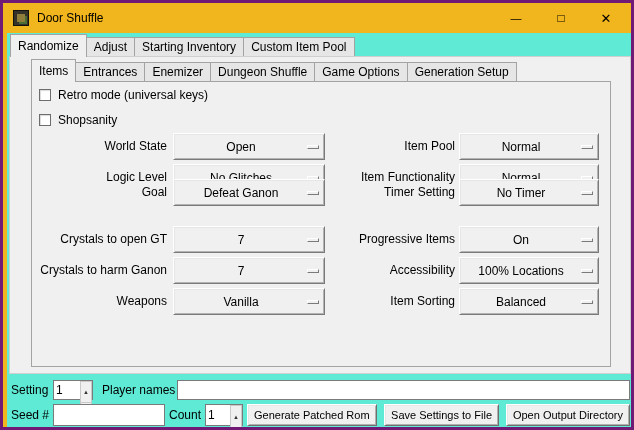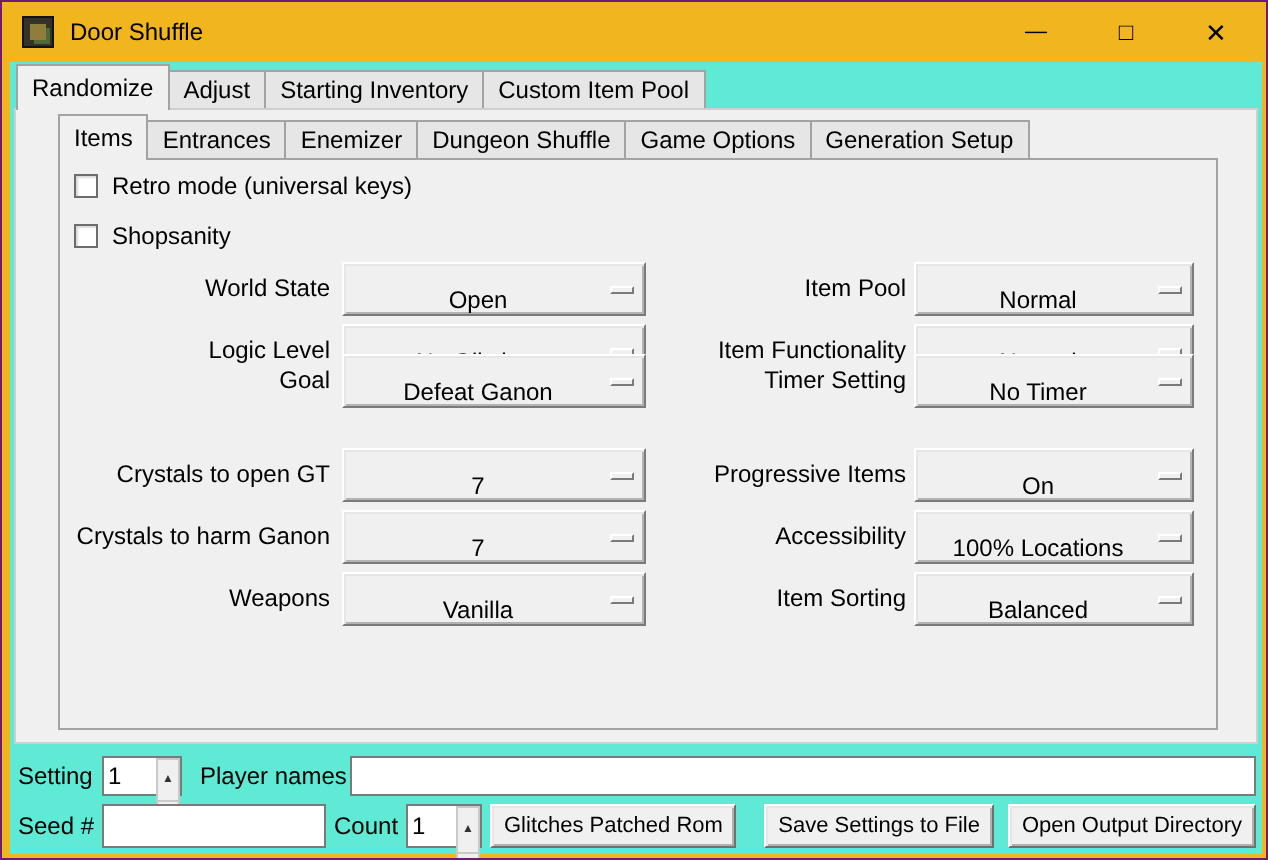--- a/index.html
+++ b/index.html
@@ -4,21 +4,21 @@
 <style>
   * { box-sizing: border-box; margin: 0; padding: 0; }
   html,body { background:#888; }
   body { font-family: "Liberation Sans", sans-serif; font-size: 12px; color:#000; }
 
   .window {
     position: relative;
     width: 634px; height: 430px;
     background: #f1b51d;
     overflow: hidden;
-    border: 1px solid #701a75;
+    border: 3px solid #701a75;
   }
 
   
   .titlebar { position:absolute; left:0; top:0; right:0; height:30px; }
   .app-icon {
     position:absolute; left:10px; top:7px; width:16px; height:16px;
     background:#35322a; border:1px solid #14120e;
   }
   .app-icon .inner {
     position:absolute; left:3px; top:3px; width:8px; height:8px;
@@ -73,21 +73,21 @@
 
   
   .opt-label {
     position:absolute; height:27px; line-height:27px;
     text-align:right; white-space:nowrap; z-index:4;
   }
   .opt-label.left  { left:28px;  width:132px; }
   .opt-label.right { left:306px; width:142px; }
   .dropdown {
     position:absolute; height:27px; z-index:4;
-    display:flex; align-items:flex-end; justify-content:center;
+    display:flex; align-items:center; justify-content:center;
     padding-right:16px;
     background:#f0f0f0;
     border:1px solid; border-color:#ffffff #7a7a7a #7a7a7a #ffffff;
     box-shadow: inset 1px 1px 0 #e6e6e6, inset -1px -1px 0 #b3b3b3;
     white-space:nowrap;
   }
   .dropdown.left  { left:166px; width:152px; }
   .dropdown.right { left:452px; width:140px; }
   .dd-indicator {
     position:absolute; right:5px; top:50%; margin-top:-2px;
@@ -284,18 +284,18 @@
       <input value="1" style="">
       <div class="spin-btns">
         <div class="spin-btn">
             <span>▲</span>
           </div>
         <div class="spin-btn">
             <span>▼</span>
           </div>
       </div>
     </div>
-    <div class="btn row2" style="left:240px;">Glitches Patched Rom</div>
+    <div class="btn row2" style="left:240px;">Generate Patched Rom</div>
     <div class="btn row2" style="right:134px;">Save Settings to File</div>
     <div class="btn row2" style="right:3px;">Open Output Directory</div>
 
   </div>
 </div>
 
 </body></html>

